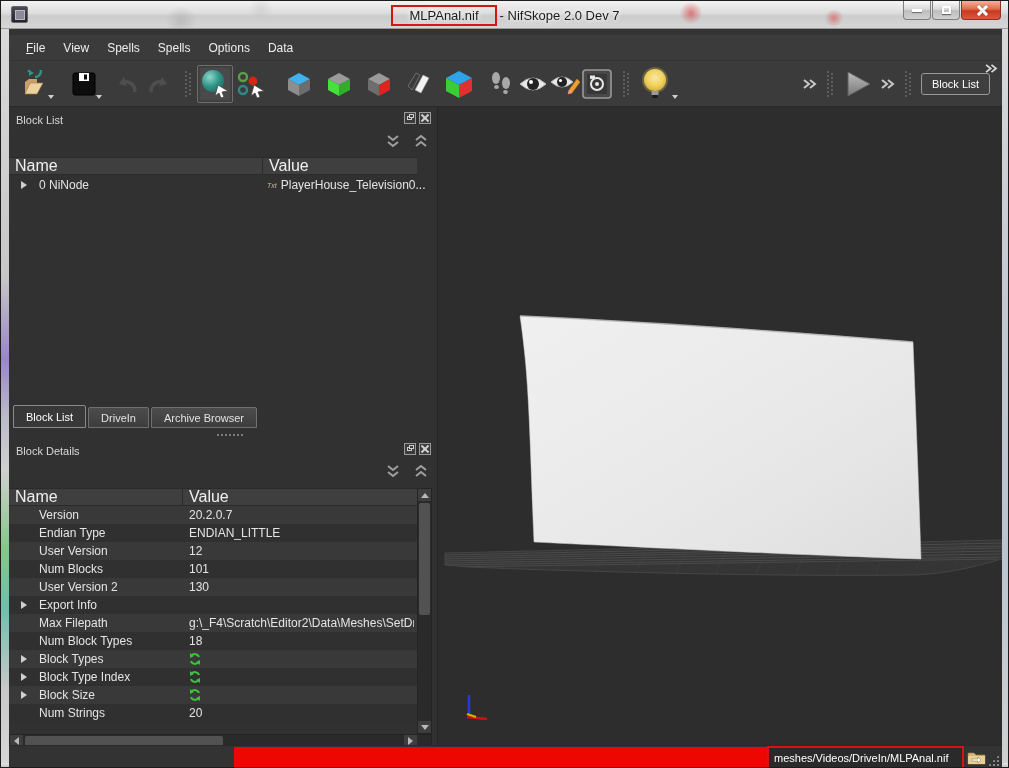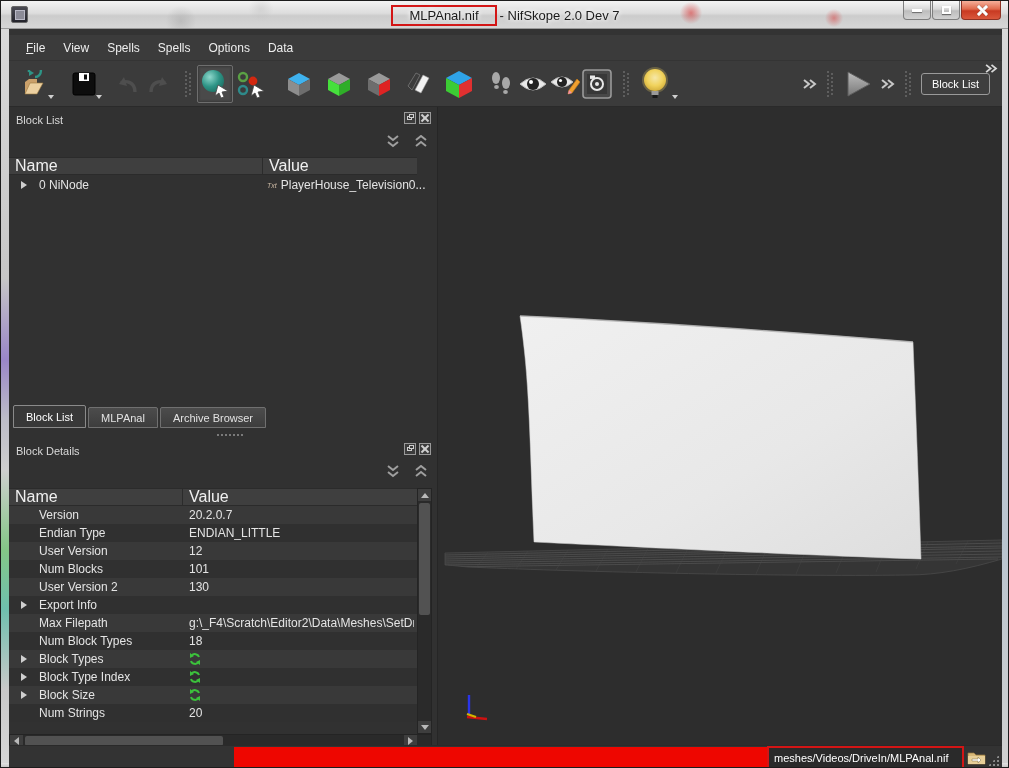--- a/index.html
+++ b/index.html
@@ -341,21 +341,21 @@
           <span class="nm">0 NiNode</span>
           <span class="vl" style="left:258px;display:flex;align-items:center">
             <span class="txticon">Txt</span>
             <span>PlayerHouse_Television0...</span>
           </span>
         </div>
       </div>
 
       <div class="tabbar">
         <div class="tab active">Block List</div>
-        <div class="tab">MLPAnal</div>
+        <div class="tab">DriveIn</div>
         <div class="tab">Archive Browser</div>
       </div>
       <div class="split-dots"></div>
 
       <div class="panel-title" style="top:334px">
         <span>Block Details</span>
       </div>
       <div class="dockbtns" style="top:336px">
         <div class="dbtn">
             <div class="sq"></div>

